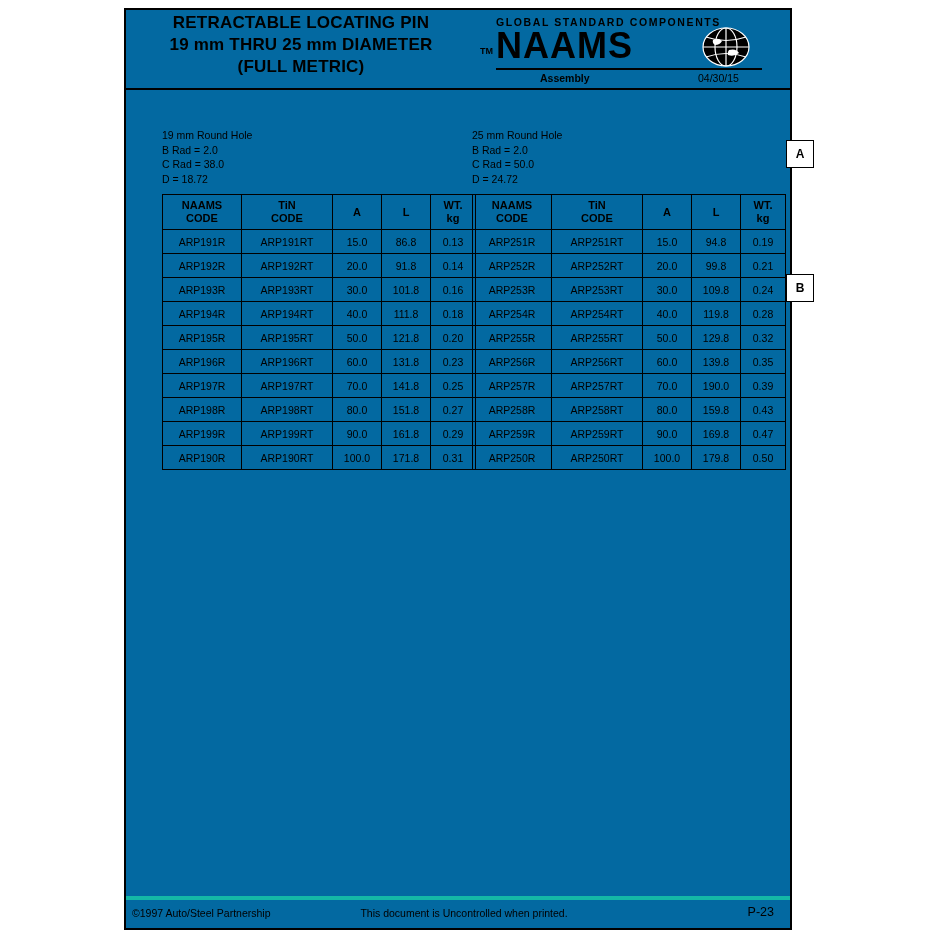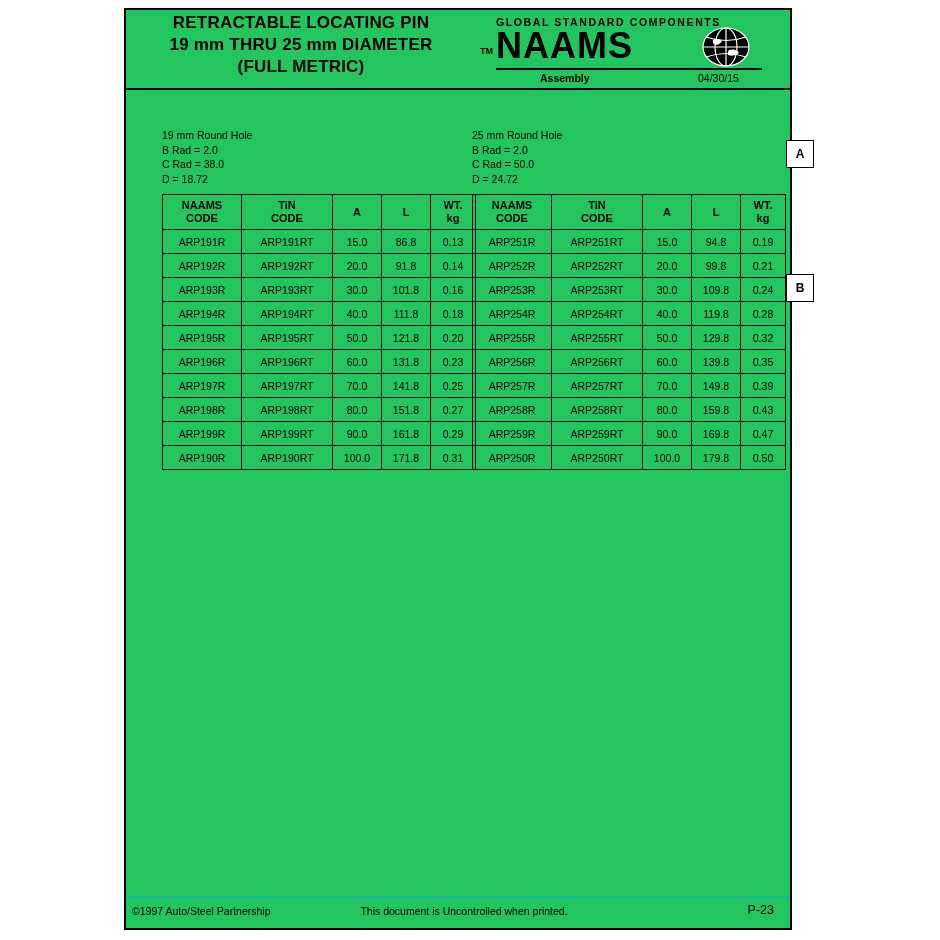--- a/index.html
+++ b/index.html
@@ -16,21 +16,21 @@
     overflow: hidden;
   }
   .page {
     position: absolute;
     left: 124px;
     top: 8px;
     width: 668px;
     height: 922px;
     border: 2px solid #000;
     box-sizing: border-box;
-    background: #22c55e;
+    background: #0369a1;
   }
   
   .header {
     position: relative;
     height: 80px;
     border-bottom: 2px solid #000;
     box-sizing: border-box;
   }
   .title-block {
     position: absolute;
@@ -151,21 +151,21 @@
   .c-l     { width: 44px; }
   .c-wt    { width: 40px; }
 
   
   .footer {
     position: absolute;
     left: 0;
     right: 0;
     bottom: 0;
     height: 32px;
-    border-top: 2px solid #14b8a6;
+    border-top: 4px solid #14b8a6;
     box-sizing: border-box;
   }
   .footer .copy {
     position: absolute;
     left: 6px;
     top: 7px;
     font-size: 10.5px;
   }
   .footer .mid {
     position: absolute;
@@ -417,21 +417,21 @@
             <td>ARP256R</td>
             <td>ARP256RT</td>
             <td>60.0</td>
             <td>139.8</td>
             <td>0.35</td>
           </tr>
           <tr>
             <td>ARP257R</td>
             <td>ARP257RT</td>
             <td>70.0</td>
-            <td>149.8</td>
+            <td>190.0</td>
             <td>0.39</td>
           </tr>
           <tr>
             <td>ARP258R</td>
             <td>ARP258RT</td>
             <td>80.0</td>
             <td>159.8</td>
             <td>0.43</td>
           </tr>
           <tr>

